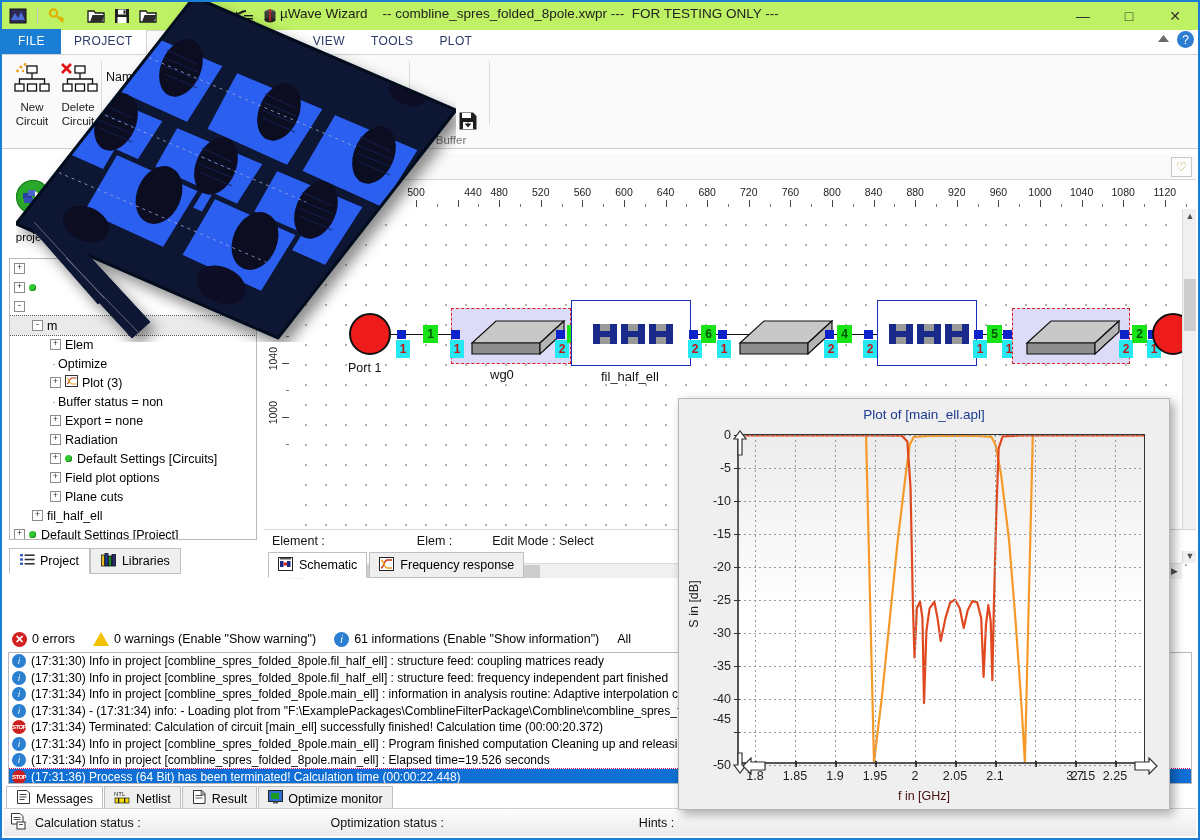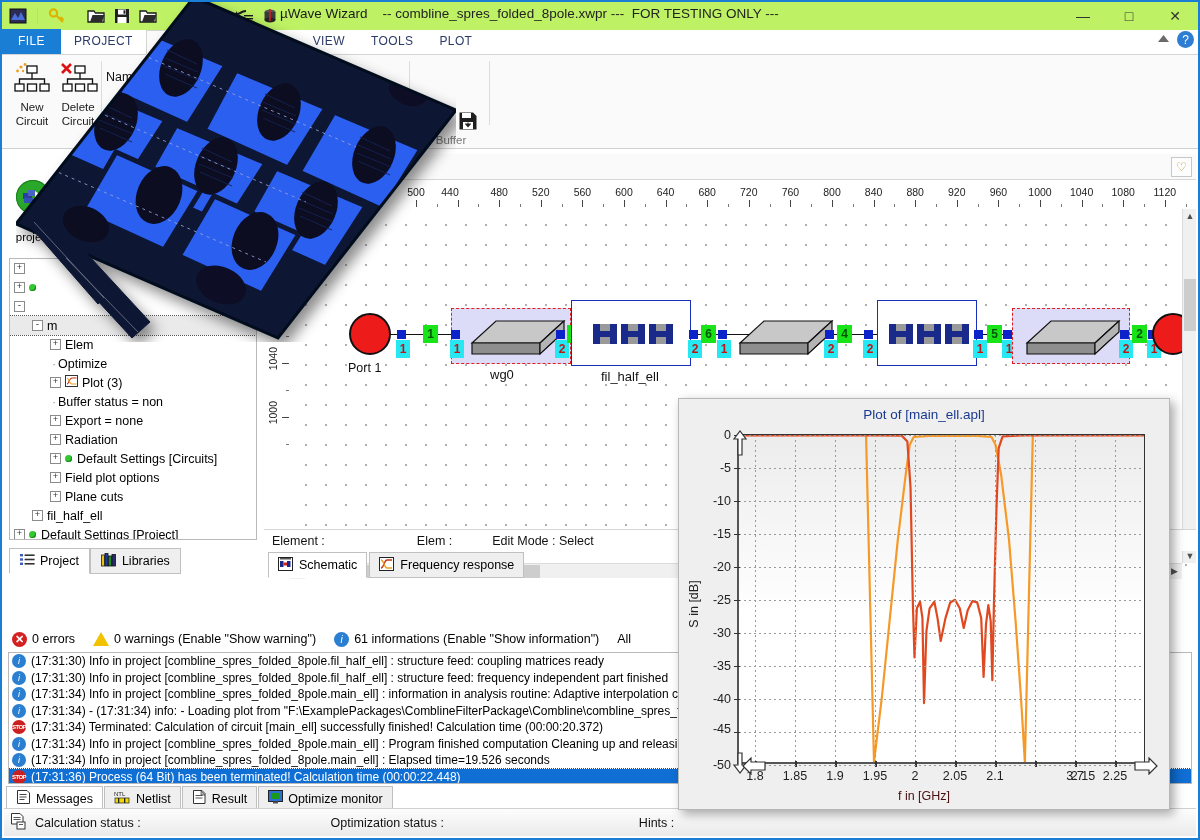--- a/index.html
+++ b/index.html
@@ -615,21 +615,21 @@
 
   <div class="schem-wrap">
     <div class="schem-toolbar">
       <div class="heart">♡</div>
     </div>
 
     <div class="hruler" id="hruler">
         <div class="tk" style="left: 152px;">500</div>
         <div class="tick" style="left: 152px;"></div>
         <div class="tickm" style="left: 172.8px;"></div>
-        <div class="tk" style="left: 186px;">440</div>
+        <div class="tk" style="left: 209px;">440</div>
         <div class="tick" style="left: 193.6px;"></div>
         <div class="tickm" style="left: 214.4px;"></div>
         <div class="tk" style="left: 235.2px;">480</div>
         <div class="tick" style="left: 235.2px;"></div>
         <div class="tickm" style="left: 256px;"></div>
         <div class="tk" style="left: 276.8px;">520</div>
         <div class="tick" style="left: 276.8px;"></div>
         <div class="tickm" style="left: 297.6px;"></div>
         <div class="tk" style="left: 318.4px;">560</div>
         <div class="tick" style="left: 318.4px;"></div>
@@ -1093,21 +1093,21 @@
         <div class="gridline-h" style="top: 198px;"></div>
         <div class="ytick" style="top: 198px;">-30</div>
         <div class="ytickmark" style="top: 197.5px;"></div>
         <div class="gridline-h" style="top: 231px;"></div>
         <div class="ytick" style="top: 231px;">-35</div>
         <div class="ytickmark" style="top: 230.5px;"></div>
         <div class="gridline-h" style="top: 264px;"></div>
         <div class="ytick" style="top: 264px;">-40</div>
         <div class="ytickmark" style="top: 263.5px;"></div>
         <div class="gridline-h" style="top: 297px;"></div>
-        <div class="ytick" style="top: 294px;">-45</div>
+        <div class="ytick" style="top: 284px;">-45</div>
         <div class="ytickmark" style="top: 296.5px;"></div>
         <div class="gridline-h" style="top: 330px;"></div>
         <div class="ytick" style="top: 330px;">-50</div>
         <div class="ytickmark" style="top: 329.5px;"></div>
       </div>
     <div class="ylabel">S in [dB]</div>
     <div class="xlabel">f in [GHz]</div>
     <svg style="position:absolute;left:50px;top:30px;width:22px;height:30px;" viewBox="0 0 22 30">
       <path d="M9 26 L9 10 L5 10 L11 2 L17 10 L13 10 L13 26 Z" fill="#fff" stroke="#333" stroke-width="1.2"></path>
     </svg>

